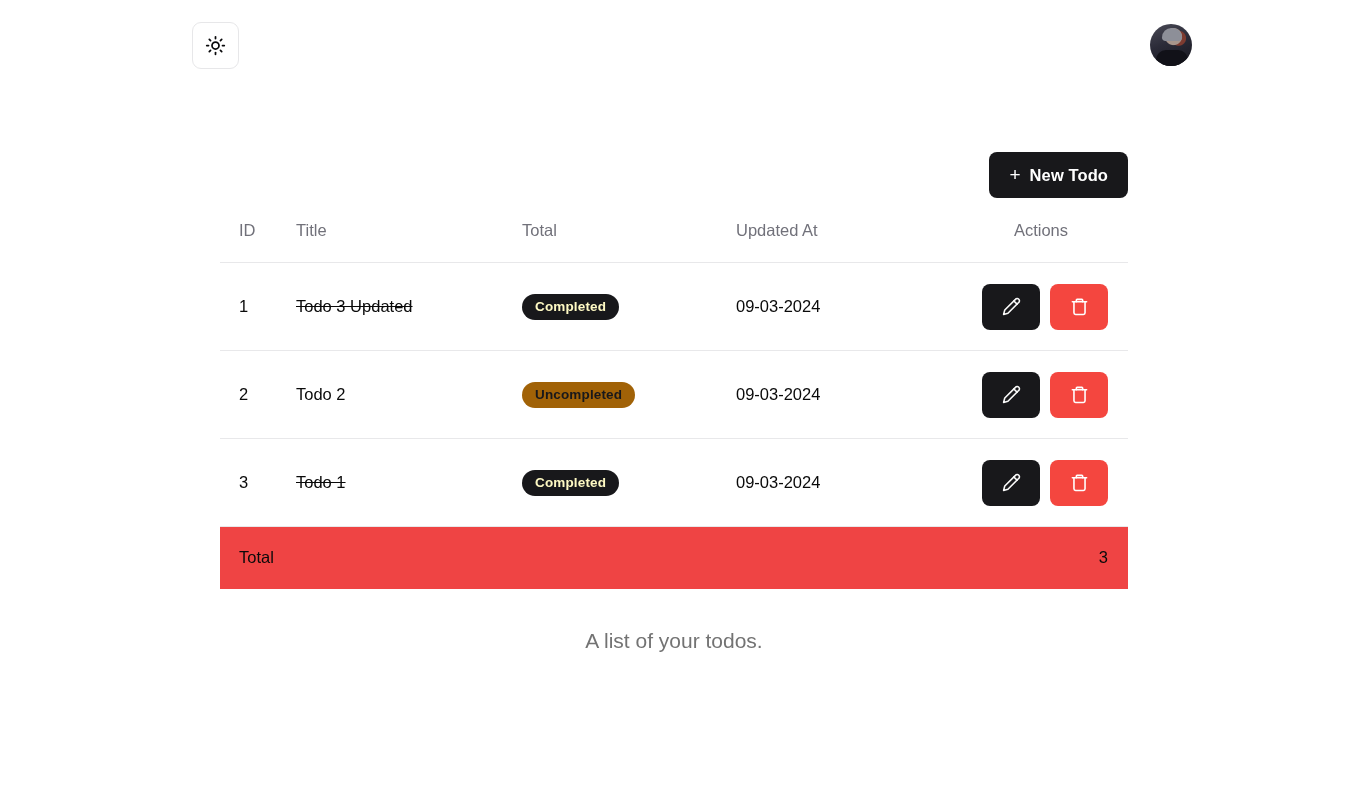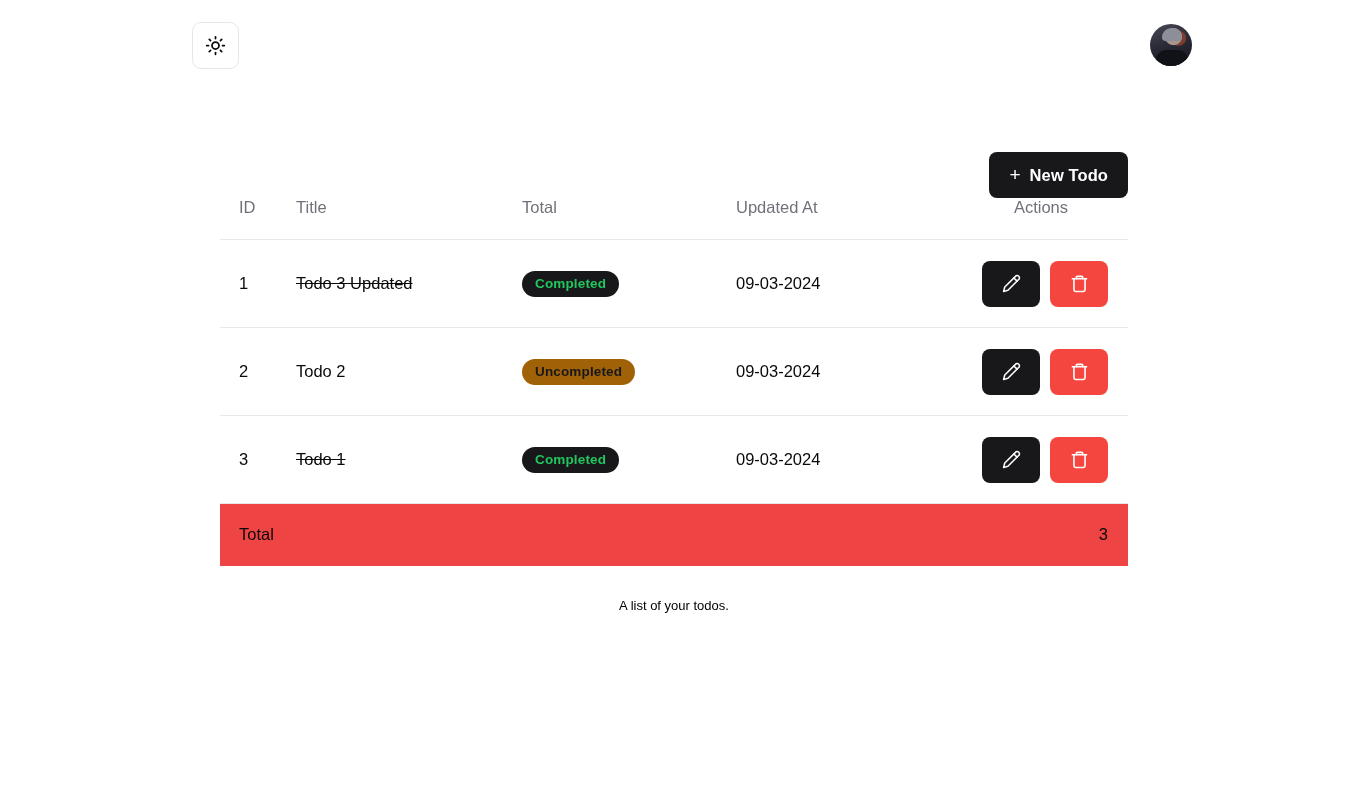--- a/index.html
+++ b/index.html
@@ -110,20 +110,21 @@
     font-weight: 400;
     line-height: 1;
     position: relative;
     top: -1px;
   }
 
   
   table.todo-table {
     width: 908px;
     border-collapse: collapse;
+    margin-top: 23px;
     table-layout: fixed;
   }
 
   table.todo-table col.c-id      { width: 76px; }
   table.todo-table col.c-title   { width: 226px; }
   table.todo-table col.c-status  { width: 214px; }
   table.todo-table col.c-date    { width: 238px; }
   table.todo-table col.c-actions { width: 154px; }
 
   thead th {
@@ -156,21 +157,21 @@
     align-items: center;
     justify-content: center;
     height: 26px;
     padding: 0 13px;
     border-radius: 13px;
     font-size: 13.5px;
     font-weight: 700;
     letter-spacing: .15px;
     white-space: nowrap;
   }
-  .badge.completed   { background: #18181b; color: #22c55e; }
+  .badge.completed   { background: #18181b; color: #fef9c3; }
   .badge.uncompleted { background: #a16207; color: #18181b; }
 
   .action-group {
     display: inline-flex;
     gap: 10px;
   }
   .icon-btn {
     width: 58px;
     height: 46px;
     border: none;
@@ -190,23 +191,23 @@
     font-size: 16.5px;
     font-weight: 400;
     color: #0a0a0a;
     vertical-align: middle;
   }
   tfoot td.foot-label { padding-left: 19px; }
   tfoot td.foot-value { text-align: right; padding-right: 20px; font-weight: 500; }
 
   .table-caption {
     text-align: center;
-    font-size: 13px;
-    color: #000000;
-    margin-top: 32px;
+    font-size: 21px;
+    color: #737373;
+    margin-top: 40px;
   }
 </style>
 </head>
 <body>
 
 <div class="page">
 
   <div class="topbar">
 
     <button class="theme-toggle">

